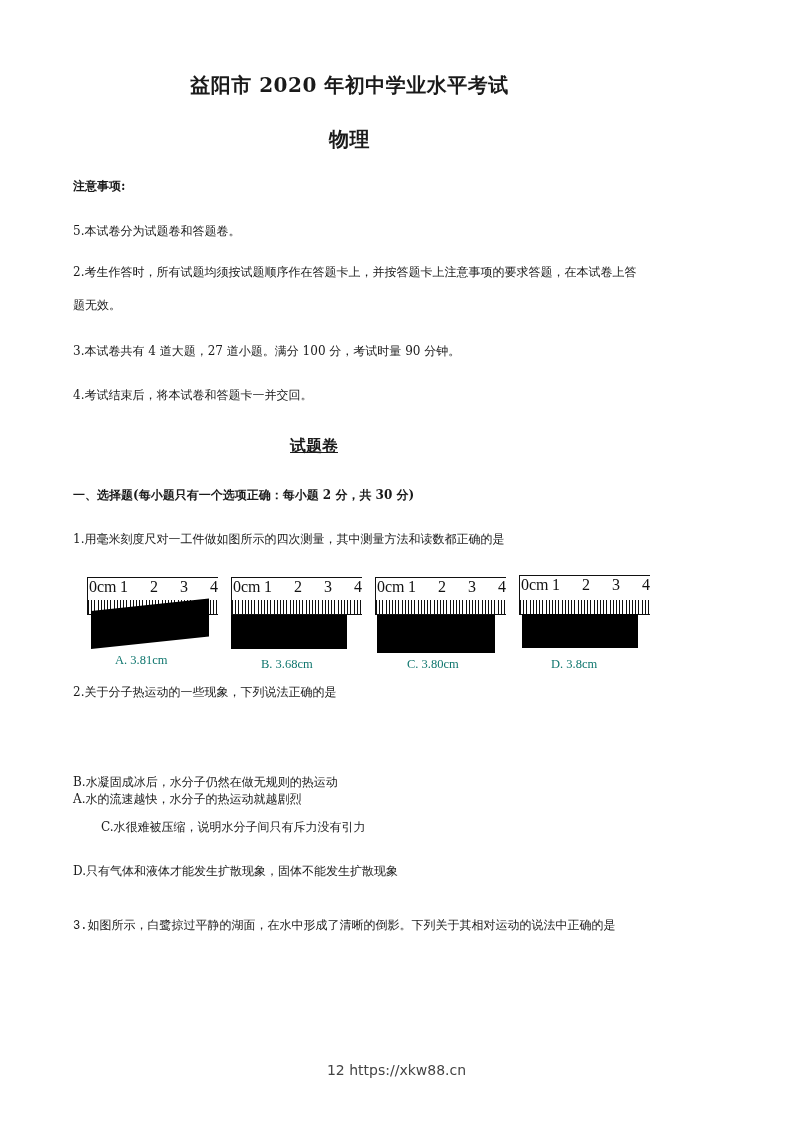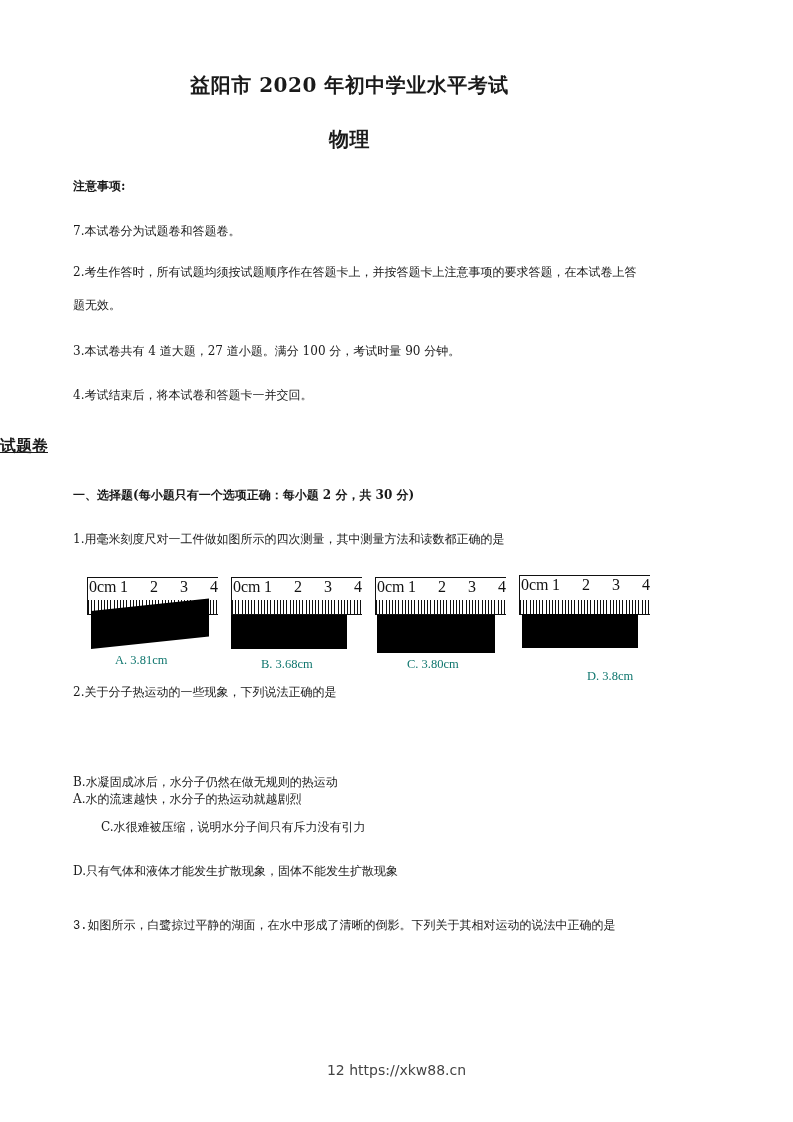--- a/index.html
+++ b/index.html
@@ -9,21 +9,21 @@
     color: #1a1a1a;
   }
   .abs { position: absolute; }
   .title {
     left: 0; width: 699px; text-align: center;
     font-weight: bold; font-size: 20px; letter-spacing: 0.5px;
   }
   .line { left: 73px; font-size: 12px; white-space: nowrap; }
   .bold { font-weight: bold; }
   .section-title {
-    left: 0; width: 628px; text-align: left; font-weight: bold; font-size: 16px; text-decoration: underline;
+    left: 0; width: 628px; text-align: center; font-weight: bold; font-size: 16px; text-decoration: underline;
   }
   .ruler {
     position: absolute; background: #fff; border: 1.5px solid #111;
     border-right: none;
   }
   .ruler .num {
     position: absolute; top: 0px; font-size: 16px;
     font-family: "Liberation Serif", serif; color: #111;
   }
   .ruler .ticks {
@@ -41,21 +41,21 @@
     font-family: "DejaVu Sans", sans-serif; color: #444;
   }
 </style>
 </head>
 <body>
 
 <div class="abs title" style="top:72px;">益阳市 2020 年初中学业水平考试</div>
 <div class="abs title" style="top:126px;">物理</div>
 
 <div class="abs line bold" style="top:178px;">注意事项:</div>
-<div class="abs line" style="top:223px;">7.本试卷分为试题卷和答题卷。</div>
+<div class="abs line" style="top:223px;">5.本试卷分为试题卷和答题卷。</div>
 <div class="abs line" style="top:264px;">2.考生作答时，所有试题均须按试题顺序作在答题卡上，并按答题卡上注意事项的要求答题，在本试卷上答</div>
 <div class="abs line" style="top:297px;">题无效。</div>
 <div class="abs line" style="top:343px;">3.本试卷共有 4 道大题，27 道小题。满分 100 分，考试时量 90 分钟。</div>
 <div class="abs line" style="top:387px;">4.考试结束后，将本试卷和答题卡一并交回。</div>
 
 <div class="abs section-title" style="top:436px;">试题卷</div>
 <div class="abs line bold" style="top:487px;">一、选择题(每小题只有一个选项正确：每小题 2 分，共 30 分)</div>
 <div class="abs line" style="top:531px;">1.用毫米刻度尺对一工件做如图所示的四次测量，其中测量方法和读数都正确的是</div>
 
 <div class="abs" style="left:85px; top:575px; width:570px; height:100px;">
@@ -95,21 +95,21 @@
 
   <div class="ruler" style="left:434px; top:0px; width:130px; height:38px;">
     <span class="num" style="left:1px;">0cm</span>
     <span class="num" style="left:32px;">1</span>
     <span class="num" style="left:62px;">2</span>
     <span class="num" style="left:92px;">3</span>
     <span class="num" style="left:122px;">4</span>
     <div class="ticks"></div>
   </div>
   <div class="block" style="left:437px; top:39px; width:116px; height:34px;"></div>
-  <div class="caption" style="left:466px; top:94px;margin-left:36px;">D. 3.8cm</div>
+  <div class="caption" style="left:466px; top:82px;">D. 3.8cm</div>
 </div>
 
 <div class="abs line" style="top:684px;">2.关于分子热运动的一些现象，下列说法正确的是</div>
 <div class="abs line" style="top:746px;margin-top:45px;">A.水的流速越快，水分子的热运动就越剧烈</div>
 <div class="abs line" style="top:774px;">B.水凝固成冰后，水分子仍然在做无规则的热运动</div>
 <div class="abs line" style="top:819px;margin-left:28px;">C.水很难被压缩，说明水分子间只有斥力没有引力</div>
 <div class="abs line" style="top:863px;">D.只有气体和液体才能发生扩散现象，固体不能发生扩散现象</div>
 <div class="abs line" style="top:917px;font-family:Liberation Mono, monospace;">3.如图所示，白鹭掠过平静的湖面，在水中形成了清晰的倒影。下列关于其相对运动的说法中正确的是</div>
 
 <div class="abs footer" style="top:1062px;">12 https://xkw88.cn</div>

